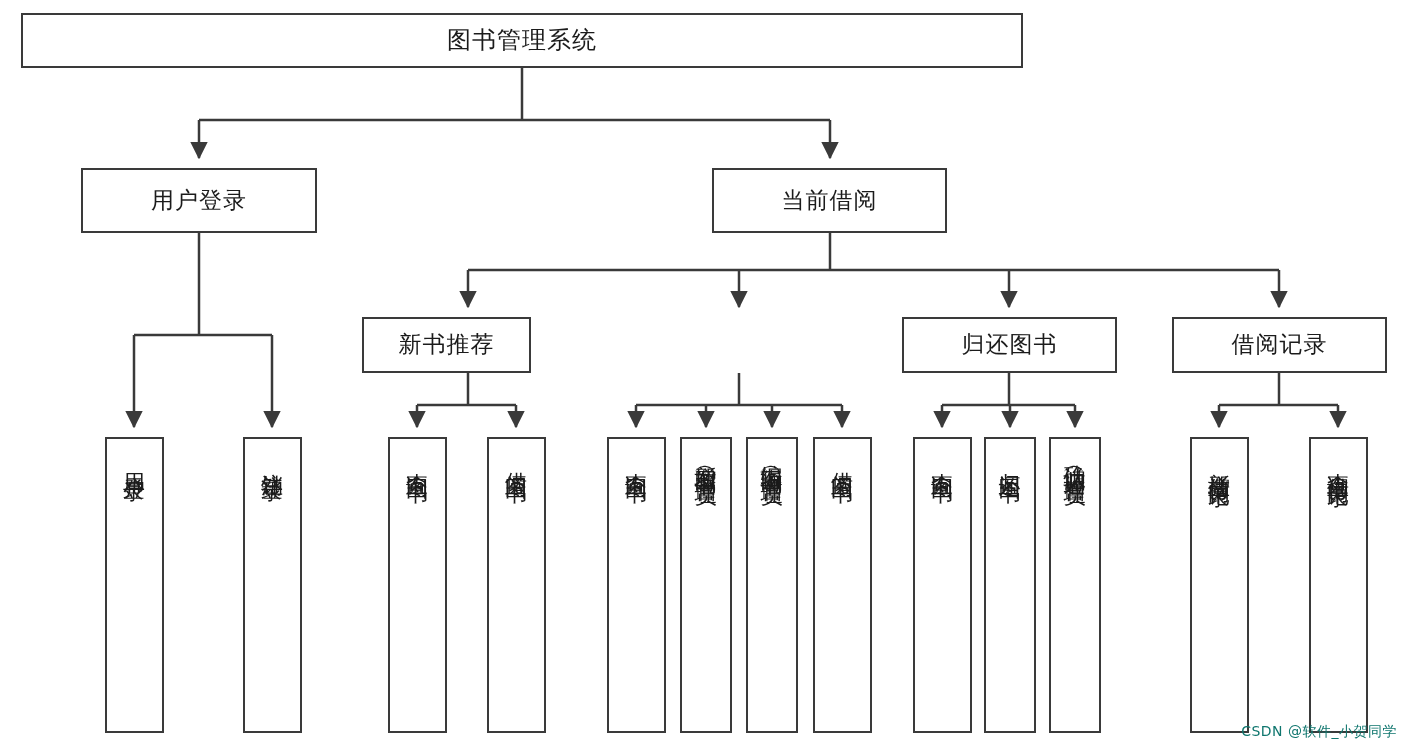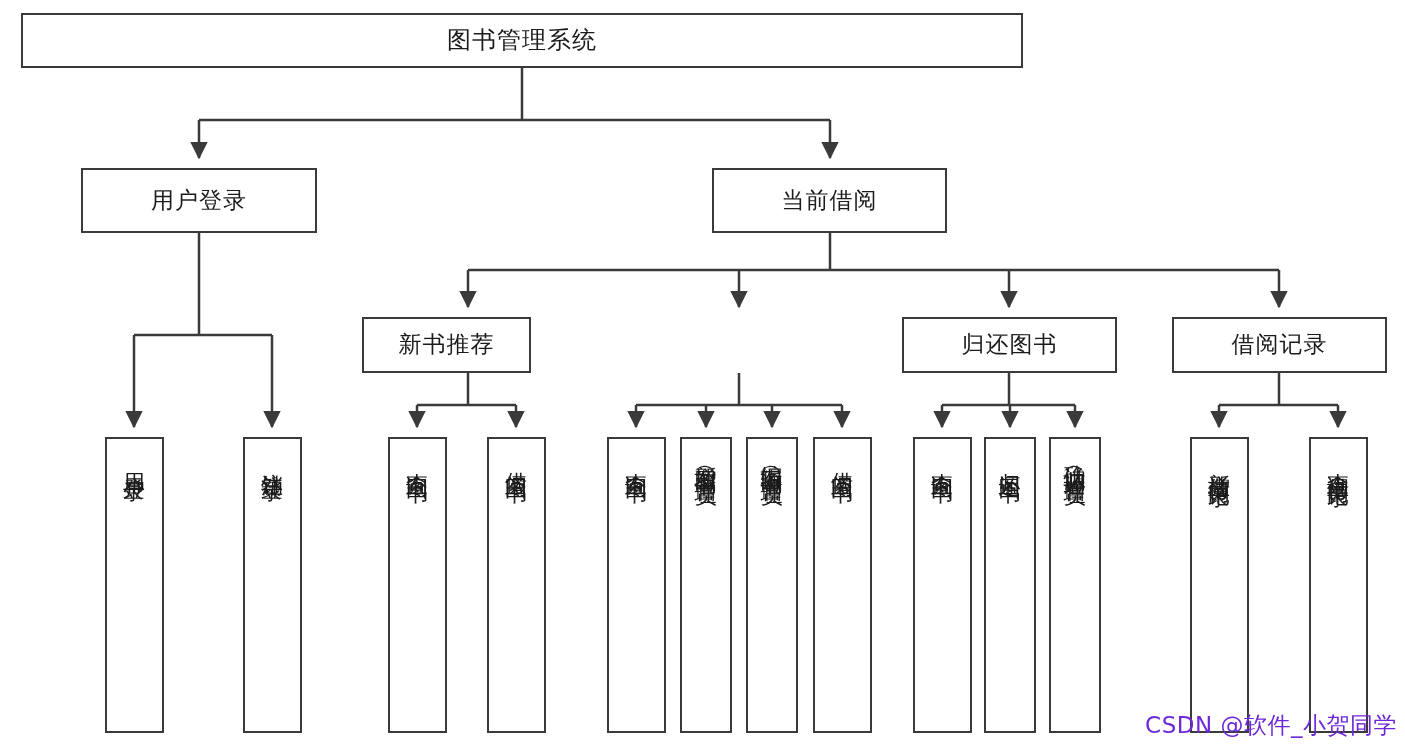--- a/index.html
+++ b/index.html
@@ -58,22 +58,22 @@
     line-height: 1.05;
   }
   .node.vert.topalign {
     padding-top: 8px;
   }
   #root-node .lbl { font-size: 24px; }
   #watermark {
     position: absolute;
     right: 8px;
     bottom: 6px;
-    font-size: 23px;
-    color: #6d28d9;
+    font-size: 14px;
+    color: #0f766e;
     letter-spacing: 0.5px;
     z-index: 5;
     white-space: nowrap;
   }
 </style>
 </head>
 <body>
 
 <div id="canvas">
 

